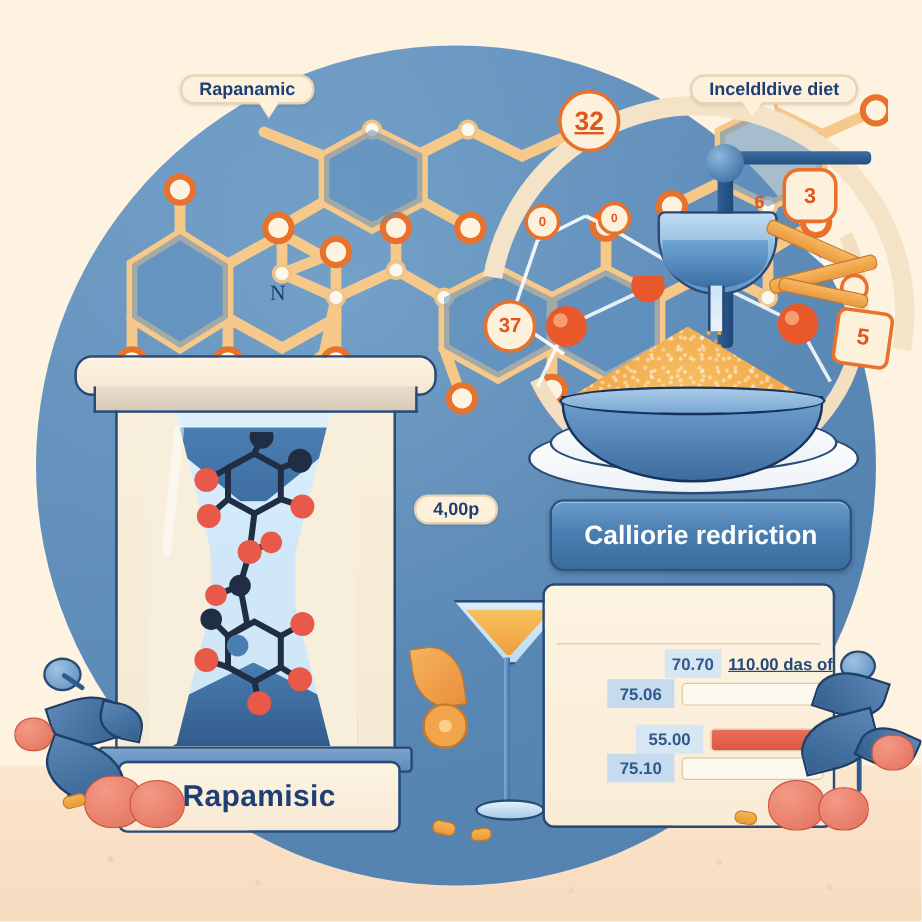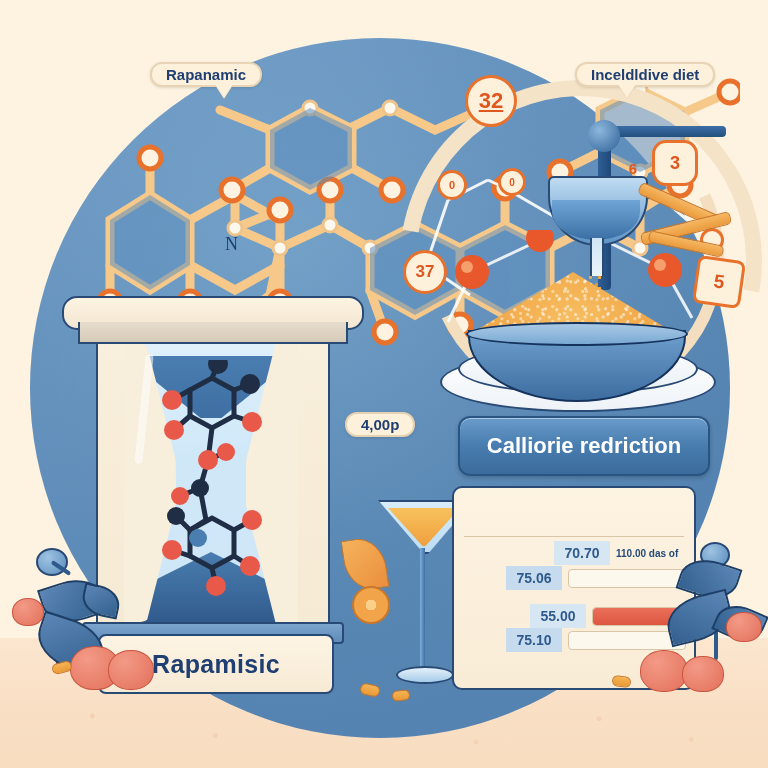--- a/index.html
+++ b/index.html
@@ -248,21 +248,21 @@
   .bar-track{
     flex:1;height:17px;margin-left:6px;margin-right:8px;border:1px solid #d9c6a6;border-radius:4px;
     background:#fdf8ee;overflow:hidden;
   }
   .bar-fill{height:100%;border-radius:3px;}
   .hdr{
     display:flex;align-items:center;height:26px;margin-left:48px;
   }
   .hdr .row-label{background:#d7e6f3;}
   .hdr .hdr-text{
-    flex:1;margin-left:6px;color:#234a79;font-size:10px;font-weight:bold;white-space:nowrap;
+    flex:1;margin-left:6px;color:#234a79;font-size:14px;font-weight:bold;white-space:nowrap;text-decoration:underline;
   }
 
   
   .cocktail-bowl{
     position:absolute;left:378px;top:500px;width:92px;height:50px;
     background:linear-gradient(180deg,#d8ecfb,#bcdcf3);
     border:2px solid #2a4a76;
     clip-path:polygon(0 0,100% 0,52% 100%,48% 100%);
   }
   .cocktail-liquid{

